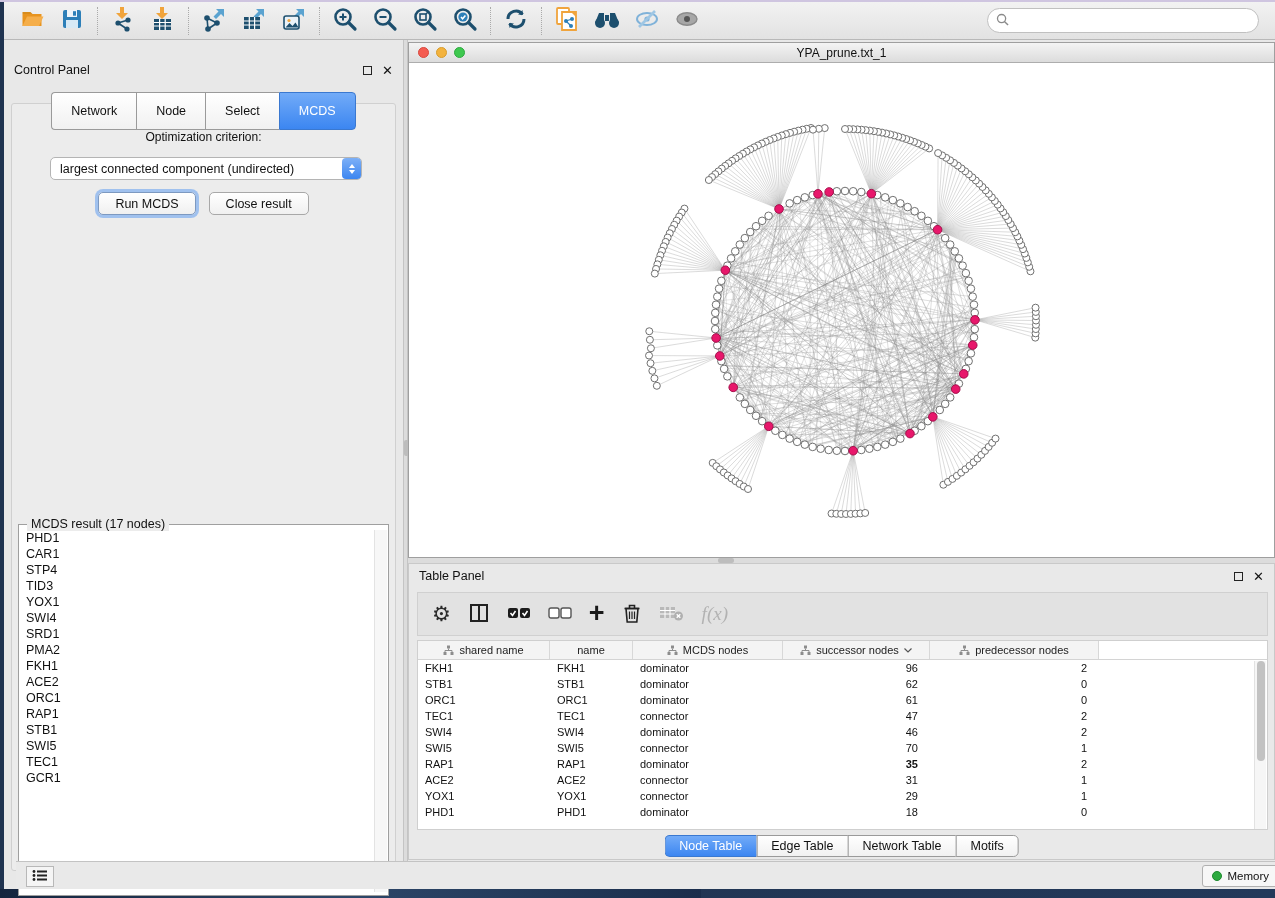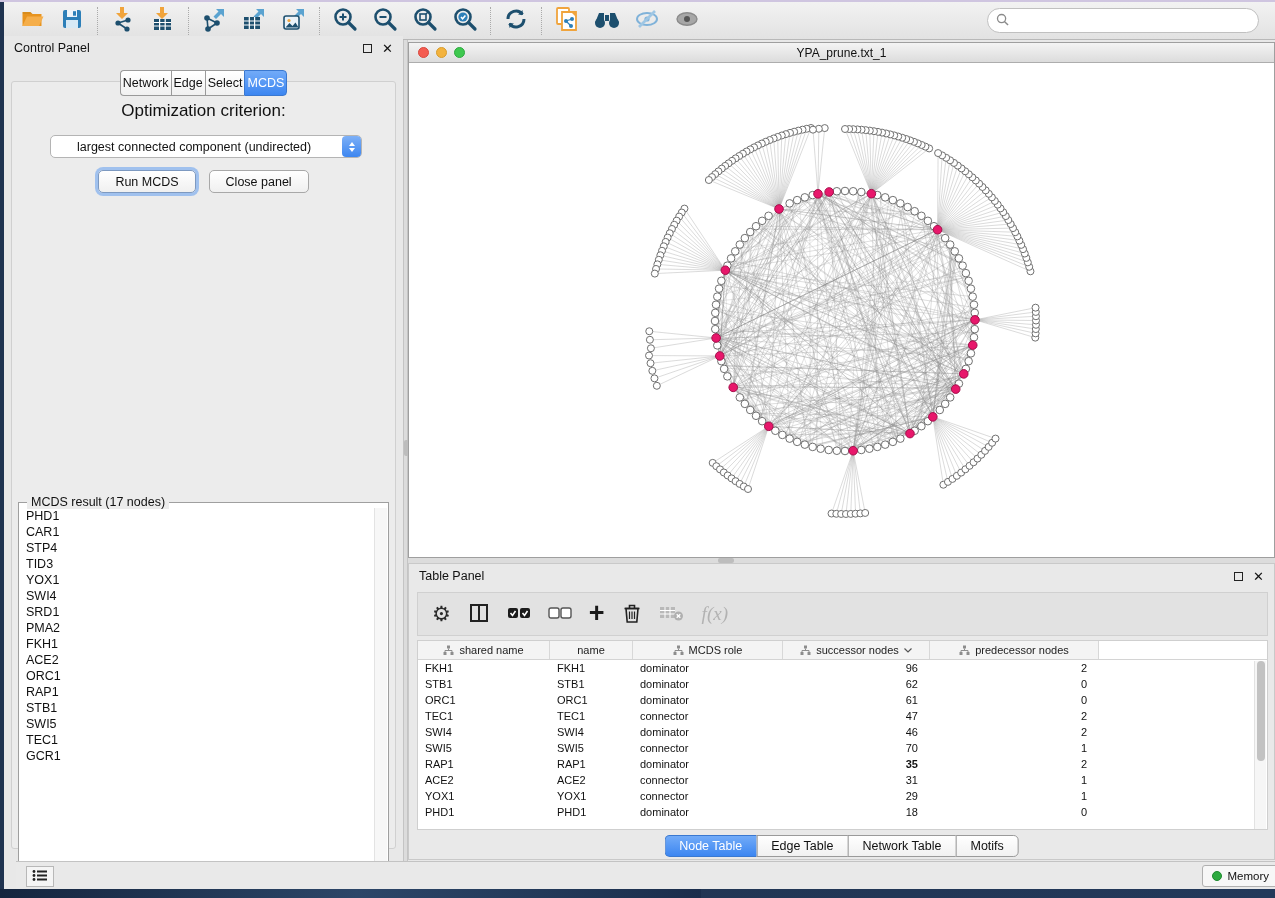--- a/index.html
+++ b/index.html
@@ -32,33 +32,33 @@
     font-family:"Liberation Sans",sans-serif; background:transparent; }
 
   
   .panel-titlebar { height:24px; display:flex; align-items:center; padding:0 10px;
     font-size:12.5px; color:#111; }
   .pt-icons { margin-left:auto; display:flex; align-items:center; gap:10px; }
   .float-glyph { width:9px; height:9px; border:1.5px solid #222; display:inline-block; }
   .close-glyph { font-size:13px; font-weight:bold; color:#111; line-height:1; }
 
   
-  .control-panel { position:absolute; left:0; top:34px; width:399px; height:822px; background:#e8e8e8; }
+  .control-panel { position:absolute; left:0; top:56px; width:399px; height:822px; background:#e8e8e8; }
   .cp-tabs { position:absolute; left:0; top:34px; width:100%; display:flex; justify-content:center; z-index:2; }
-  .cp-tab { height:26px; padding:0 2px; background:linear-gradient(#ffffff,#f1f1f1);
+  .cp-tab { height:38px; padding:0 19px; background:linear-gradient(#ffffff,#f1f1f1);
     border:1px solid #9a9a9a; border-right:none; font-size:12.5px; display:flex; align-items:center; color:#111; }
   .cp-tab:first-child { border-radius:4px 0 0 4px; }
   .cp-tab:last-child { border-radius:0 4px 4px 0; border-right:1px solid #9a9a9a; }
   .cp-tab.active { background:linear-gradient(#72abf8,#3c86f1); color:#fff; border-color:#3a78d0; }
   .cp-content { position:absolute; left:7px; top:45px; width:385px; height:768px;
     background:#ececec; border:1px solid #d0d0d0; border-radius:3px; }
-  .opt-label { text-align:center; margin-top:19px; font-size:17px; color:#111; }
+  .opt-label { text-align:center; margin-top:26px; font-size:12px; color:#111; }
   .cp-select { position:absolute; left:38px; top:53px; width:312px; height:23px; background:#fff;
     border:1px solid #b4b4b4; border-radius:5px; display:flex; align-items:center; font-size:12.5px; color:#111; }
-  .cp-select .sel-text { padding-left:26px; flex:1; }
+  .cp-select .sel-text { padding-left:9px; flex:1; }
   .sel-stepper { width:19px; height:21px; margin-right:0px; border-radius:4px;
     background:linear-gradient(#7db0f7,#3d86f0); display:flex; flex-direction:column;
     align-items:center; justify-content:center; gap:2px; }
   .chev-up { width:0; height:0; border-left:3.5px solid transparent; border-right:3.5px solid transparent; border-bottom:4px solid #fff; }
   .chev-dn { width:0; height:0; border-left:3.5px solid transparent; border-right:3.5px solid transparent; border-top:4px solid #fff; }
   .btn-row { position:absolute; left:0; top:88px; width:100%; display:flex; justify-content:center; gap:13px; }
   .cbtn { height:23px; padding:0 16px; font-size:12.5px; color:#111;
     background:linear-gradient(#ffffff,#f0f0f0); border:1px solid #a8a8a8; border-radius:5px;
     font-family:"Liberation Sans",sans-serif; }
   .cbtn.focus-ring { box-shadow:0 0 0 3px rgba(110,165,240,.6); border-color:#7d99c0; }
@@ -278,36 +278,36 @@
   <div class="control-panel">
     <div class="panel-titlebar">
       <span>Control Panel</span>
       <span class="pt-icons">
         <span class="float-glyph"></span>
         <span class="close-glyph">✕</span>
       </span>
     </div>
     <div class="cp-tabs">
         <div class="cp-tab">Network</div>
-        <div class="cp-tab">Edge</div>
+        <div class="cp-tab">Node</div>
         <div class="cp-tab">Select</div>
         <div class="cp-tab active">MCDS</div>
       </div>
     <div class="cp-content">
       <div class="opt-label">Optimization criterion:</div>
       <div class="cp-select">
         <span class="sel-text">largest connected component (undirected)</span>
         <span class="sel-stepper">
             <span class="chev-up"></span>
             <span class="chev-dn"></span>
           </span>
       </div>
       <div class="btn-row">
         <button class="cbtn focus-ring">Run MCDS</button>
-        <button class="cbtn">Close panel</button>
+        <button class="cbtn">Close result</button>
       </div>
       <div class="mcds-box">
         <span class="mcds-legend">MCDS result (17 nodes)</span>
         <div class="mcds-list">
             <div class="mcds-item">PHD1</div>
             <div class="mcds-item">CAR1</div>
             <div class="mcds-item">STP4</div>
             <div class="mcds-item">TID3</div>
             <div class="mcds-item">YOX1</div>
             <div class="mcds-item">SWI4</div>
@@ -1236,21 +1236,21 @@
           <div class="th-cell" style="width: 83px;">
             <span>name</span>
           </div>
           <div class="th-cell" style="width: 150px;">
             <svg width="11" height="11" viewBox="0 0 11 11">
               <rect x="4" y="0.5" width="3" height="3" fill="#8d8d8d"></rect>
               <rect x="0.5" y="7" width="3" height="3" fill="#8d8d8d"></rect>
               <rect x="7.5" y="7" width="3" height="3" fill="#8d8d8d"></rect>
               <path d="M5.5 3.5v2M2 7V5.5h7V7" stroke="#8d8d8d" fill="none"></path>
             </svg>
-            <span>MCDS role</span>
+            <span>MCDS nodes</span>
           </div>
           <div class="th-cell" style="width: 147px;">
             <svg width="11" height="11" viewBox="0 0 11 11">
               <rect x="4" y="0.5" width="3" height="3" fill="#8d8d8d"></rect>
               <rect x="0.5" y="7" width="3" height="3" fill="#8d8d8d"></rect>
               <rect x="7.5" y="7" width="3" height="3" fill="#8d8d8d"></rect>
               <path d="M5.5 3.5v2M2 7V5.5h7V7" stroke="#8d8d8d" fill="none"></path>
             </svg>
             <span>successor nodes</span>
             <svg width="8" height="5">

